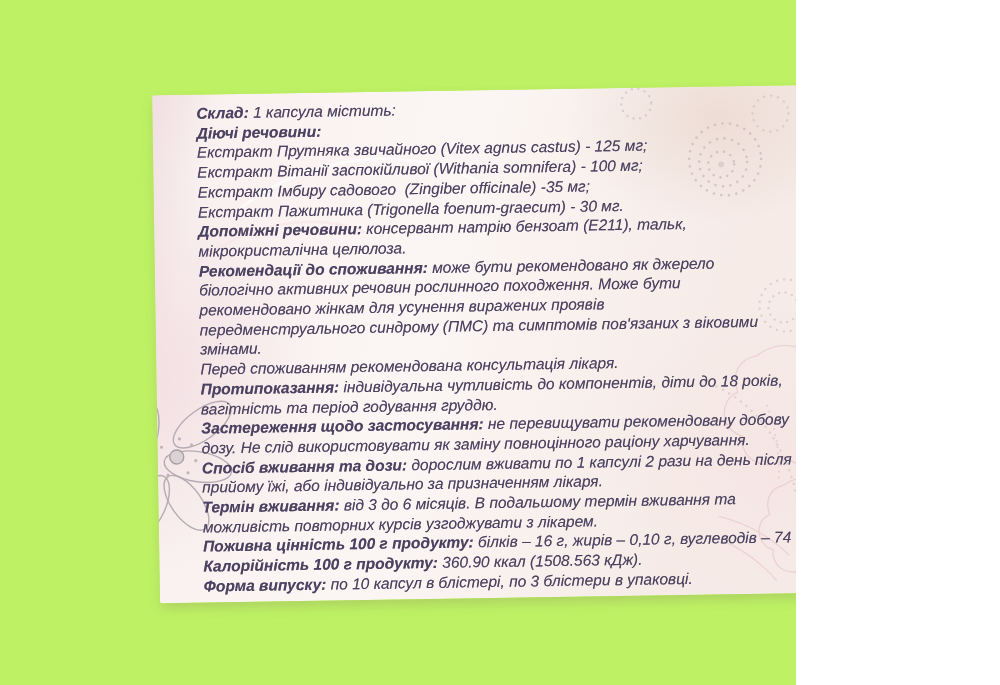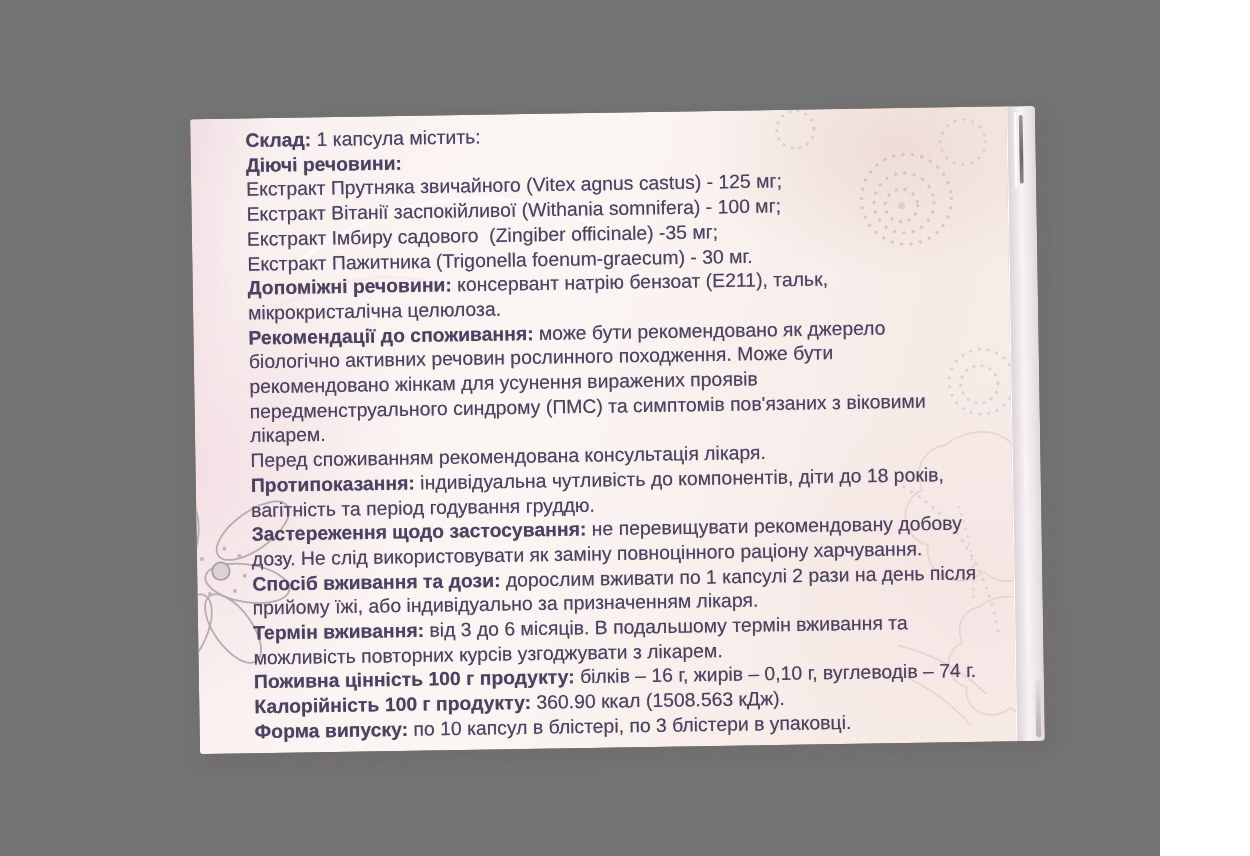--- a/index.html
+++ b/index.html
@@ -1,17 +1,17 @@
 <!DOCTYPE html>
 <html><head>
 <meta charset="utf-8">
 <style>
   html,body{margin:0;padding:0;background:#ffffff;}
-  .photo{position:relative;width:928px;height:685px;background:#737373;overflow:hidden;
-         font-family:"Liberation Sans",sans-serif;}
+  .photo{position:relative;width:796px;height:685px;background:#bef264;overflow:hidden;
+         font-family:"Liberation Sans",sans-serif;font-style:italic;}
   
   .box{position:absolute;left:156px;top:90px;width:676px;height:508px;
        transform:rotate(-0.9deg);
        box-shadow:0 6px 12px rgba(110,90,100,0.16), 10px 3px 10px rgba(110,90,100,0.05);
        border-radius:2px;}
   .face{position:absolute;left:0;top:0;right:22px;bottom:0;
         background:
           radial-gradient(220px 150px at 86% 6%, rgba(229,207,196,0.55), rgba(229,207,196,0) 70%),
           radial-gradient(260px 300px at -2% 55%, rgba(240,213,220,0.65), rgba(240,213,220,0) 70%),
           radial-gradient(240px 220px at 96% 75%, rgba(244,224,224,0.55), rgba(244,224,224,0) 75%),
@@ -100,21 +100,21 @@
           <p class="line"><span>Екстракт Прутняка звичайного (Vitex agnus castus) - 125 мг;</span></p>
           <p class="line"><span>Екстракт Вітанії заспокійливої (Withania somnifera) - 100 мг;</span></p>
           <p class="line"><span>Екстракт Імбиру садового  (Zingiber officinale) -35 мг;</span></p>
           <p class="line"><span>Екстракт Пажитника (Trigonella foenum-graecum) - 30 мг.</span></p>
           <p class="line"><b>Допоміжні речовини:</b><span> консервант натрію бензоат (Е211), тальк,</span></p>
           <p class="line"><span>мікрокристалічна целюлоза.</span></p>
           <p class="line"><b>Рекомендації до споживання:</b><span> може бути рекомендовано як джерело</span></p>
           <p class="line"><span>біологічно активних речовин рослинного походження. Може бути</span></p>
           <p class="line"><span>рекомендовано жінкам для усунення виражених проявів</span></p>
           <p class="line"><span>передменструального синдрому (ПМС) та симптомів пов'язаних з віковими</span></p>
-          <p class="line"><span>лікарем.</span></p>
+          <p class="line"><span>змінами.</span></p>
           <p class="line"><span>Перед споживанням рекомендована консультація лікаря.</span></p>
           <p class="line"><b>Протипоказання:</b><span> індивідуальна чутливість до компонентів, діти до 18 років,</span></p>
           <p class="line"><span>вагітність та період годування груддю.</span></p>
           <p class="line"><b>Застереження щодо застосування:</b><span> не перевищувати рекомендовану добову</span></p>
           <p class="line"><span>дозу. Не слід використовувати як заміну повноцінного раціону харчування.</span></p>
           <p class="line"><b>Спосіб вживання та дози:</b><span> дорослим вживати по 1 капсулі 2 рази на день після</span></p>
           <p class="line"><span>прийому їжі, або індивідуально за призначенням лікаря.</span></p>
           <p class="line"><b>Термін вживання:</b><span> від 3 до 6 місяців. В подальшому термін вживання та</span></p>
           <p class="line"><span>можливість повторних курсів узгоджувати з лікарем.</span></p>
           <p class="line"><b>Поживна цінність 100 г продукту:</b><span> білків – 16 г, жирів – 0,10 г, вуглеводів – 74 г.</span></p>

